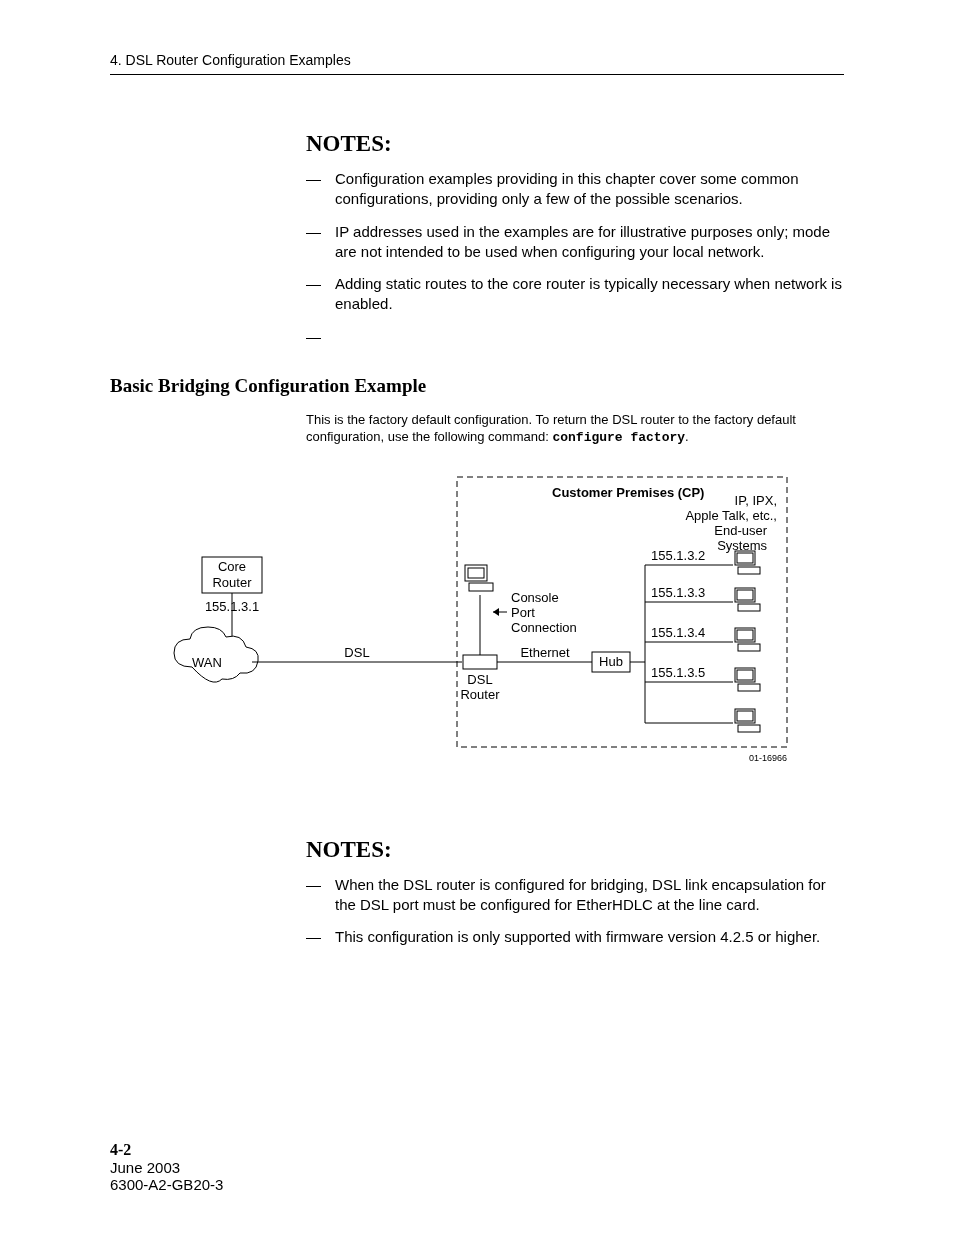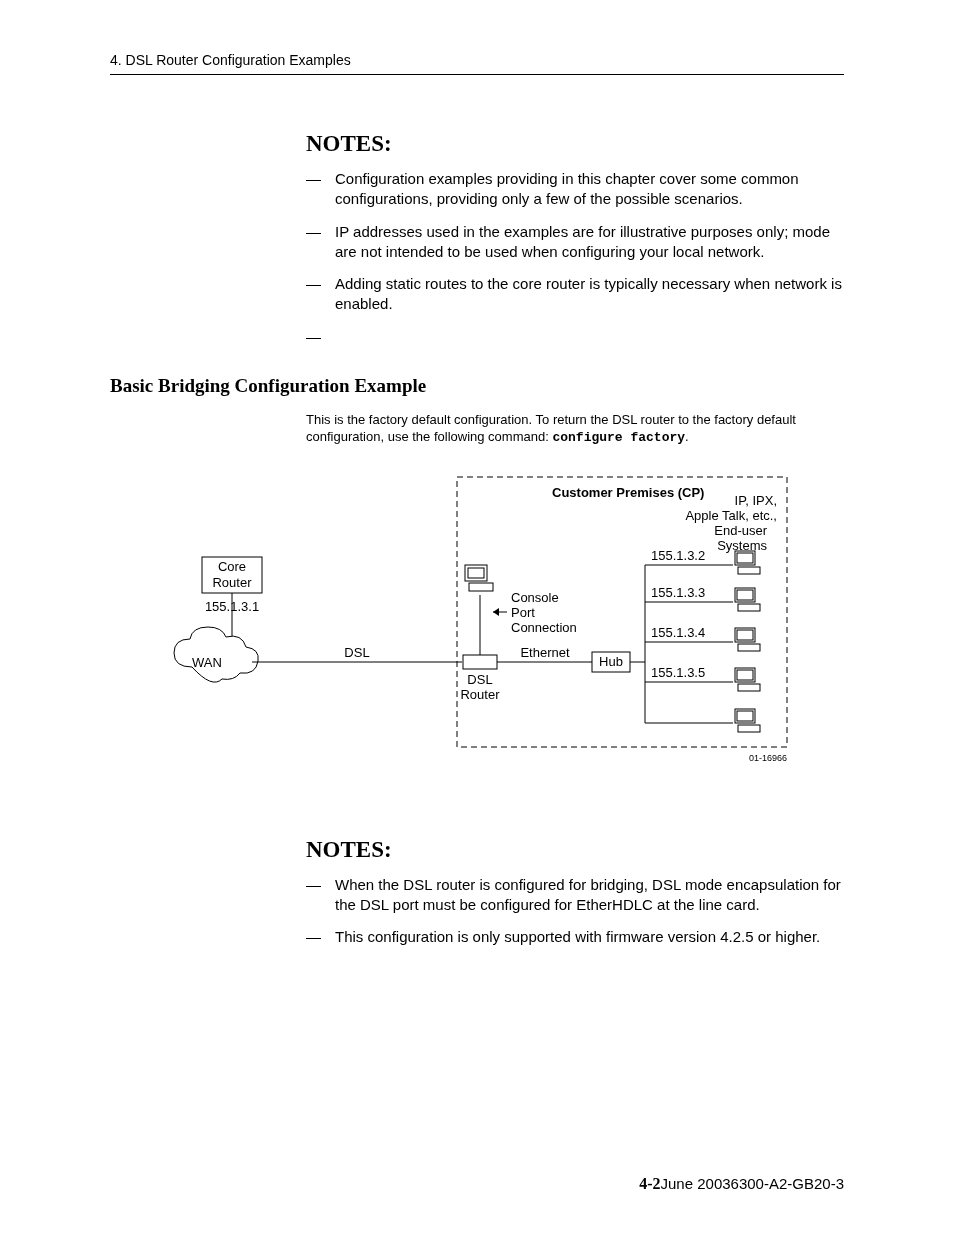--- a/index.html
+++ b/index.html
@@ -68,23 +68,24 @@
     justify-content: center;
     margin: 4px 0 70px 0;
     align-items: flex-end;
   }
   .footer {
     position: absolute;
     left: 110px;
     right: 110px;
     bottom: 42px;
     display: flex;
-    justify-content: flex-end;
+    justify-content: center;
     align-items: baseline;
     font-size: 15px;
+    flex-direction: column;
   }
   .footer .pg {
     font-family: "Times New Roman", Times, serif;
     font-weight: bold;
     font-size: 16px;
   }
   svg text { font-family: Arial, Helvetica, sans-serif; }
 </style>
 </head>
 <body>
@@ -212,21 +213,21 @@
 
       <text x="630" y="294" font-size="9" text-anchor="end">01-16966</text>
     </svg>
   </div>
 
   <div class="indented">
     <div class="notes-heading">NOTES:</div>
     <ul class="note-list">
       <li>
         <span class="dash">—</span>
-        <span>When the DSL router is configured for bridging, DSL mode encapsulation for the DSL port must be configured for EtherHDLC at the line card.</span>
+        <span>When the DSL router is configured for bridging, DSL link encapsulation for the DSL port must be configured for EtherHDLC at the line card.</span>
       </li>
       <li>
         <span class="dash">—</span>
         <span>This configuration is only supported with firmware version 4.2.5 or higher.</span>
       </li>
     </ul>
   </div>
 
   <div class="footer">
     <span class="pg">4-2</span>

